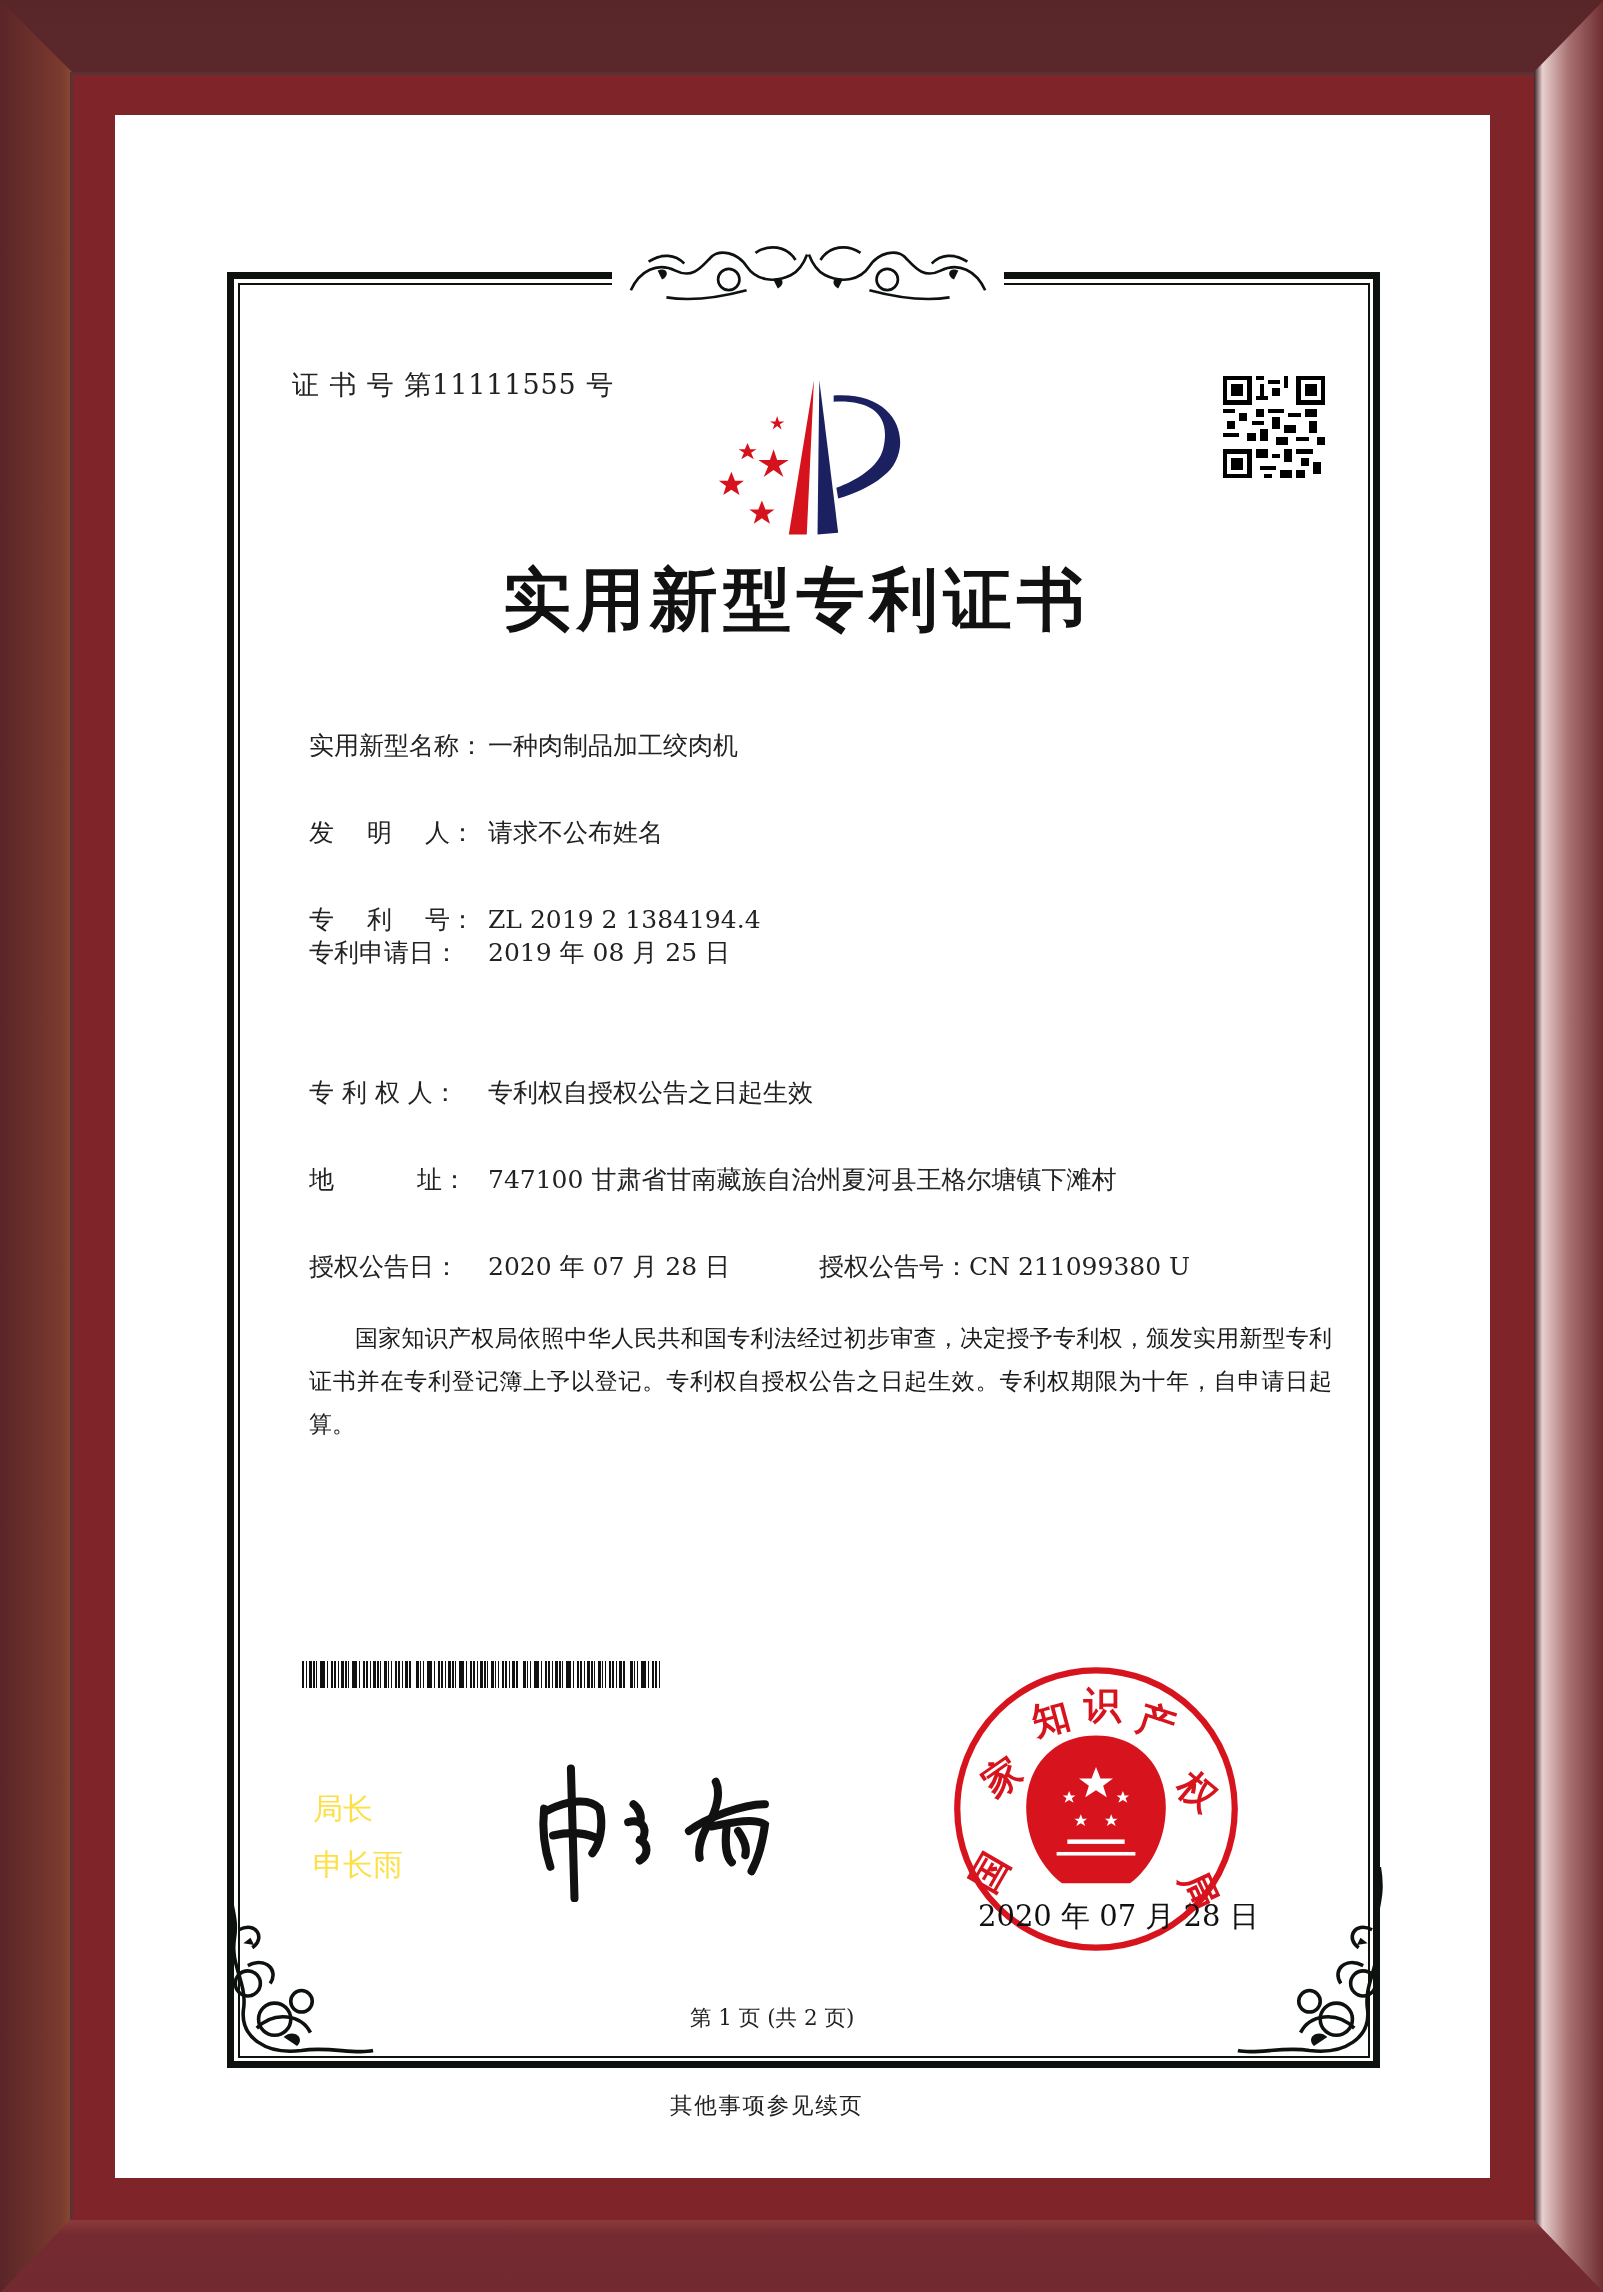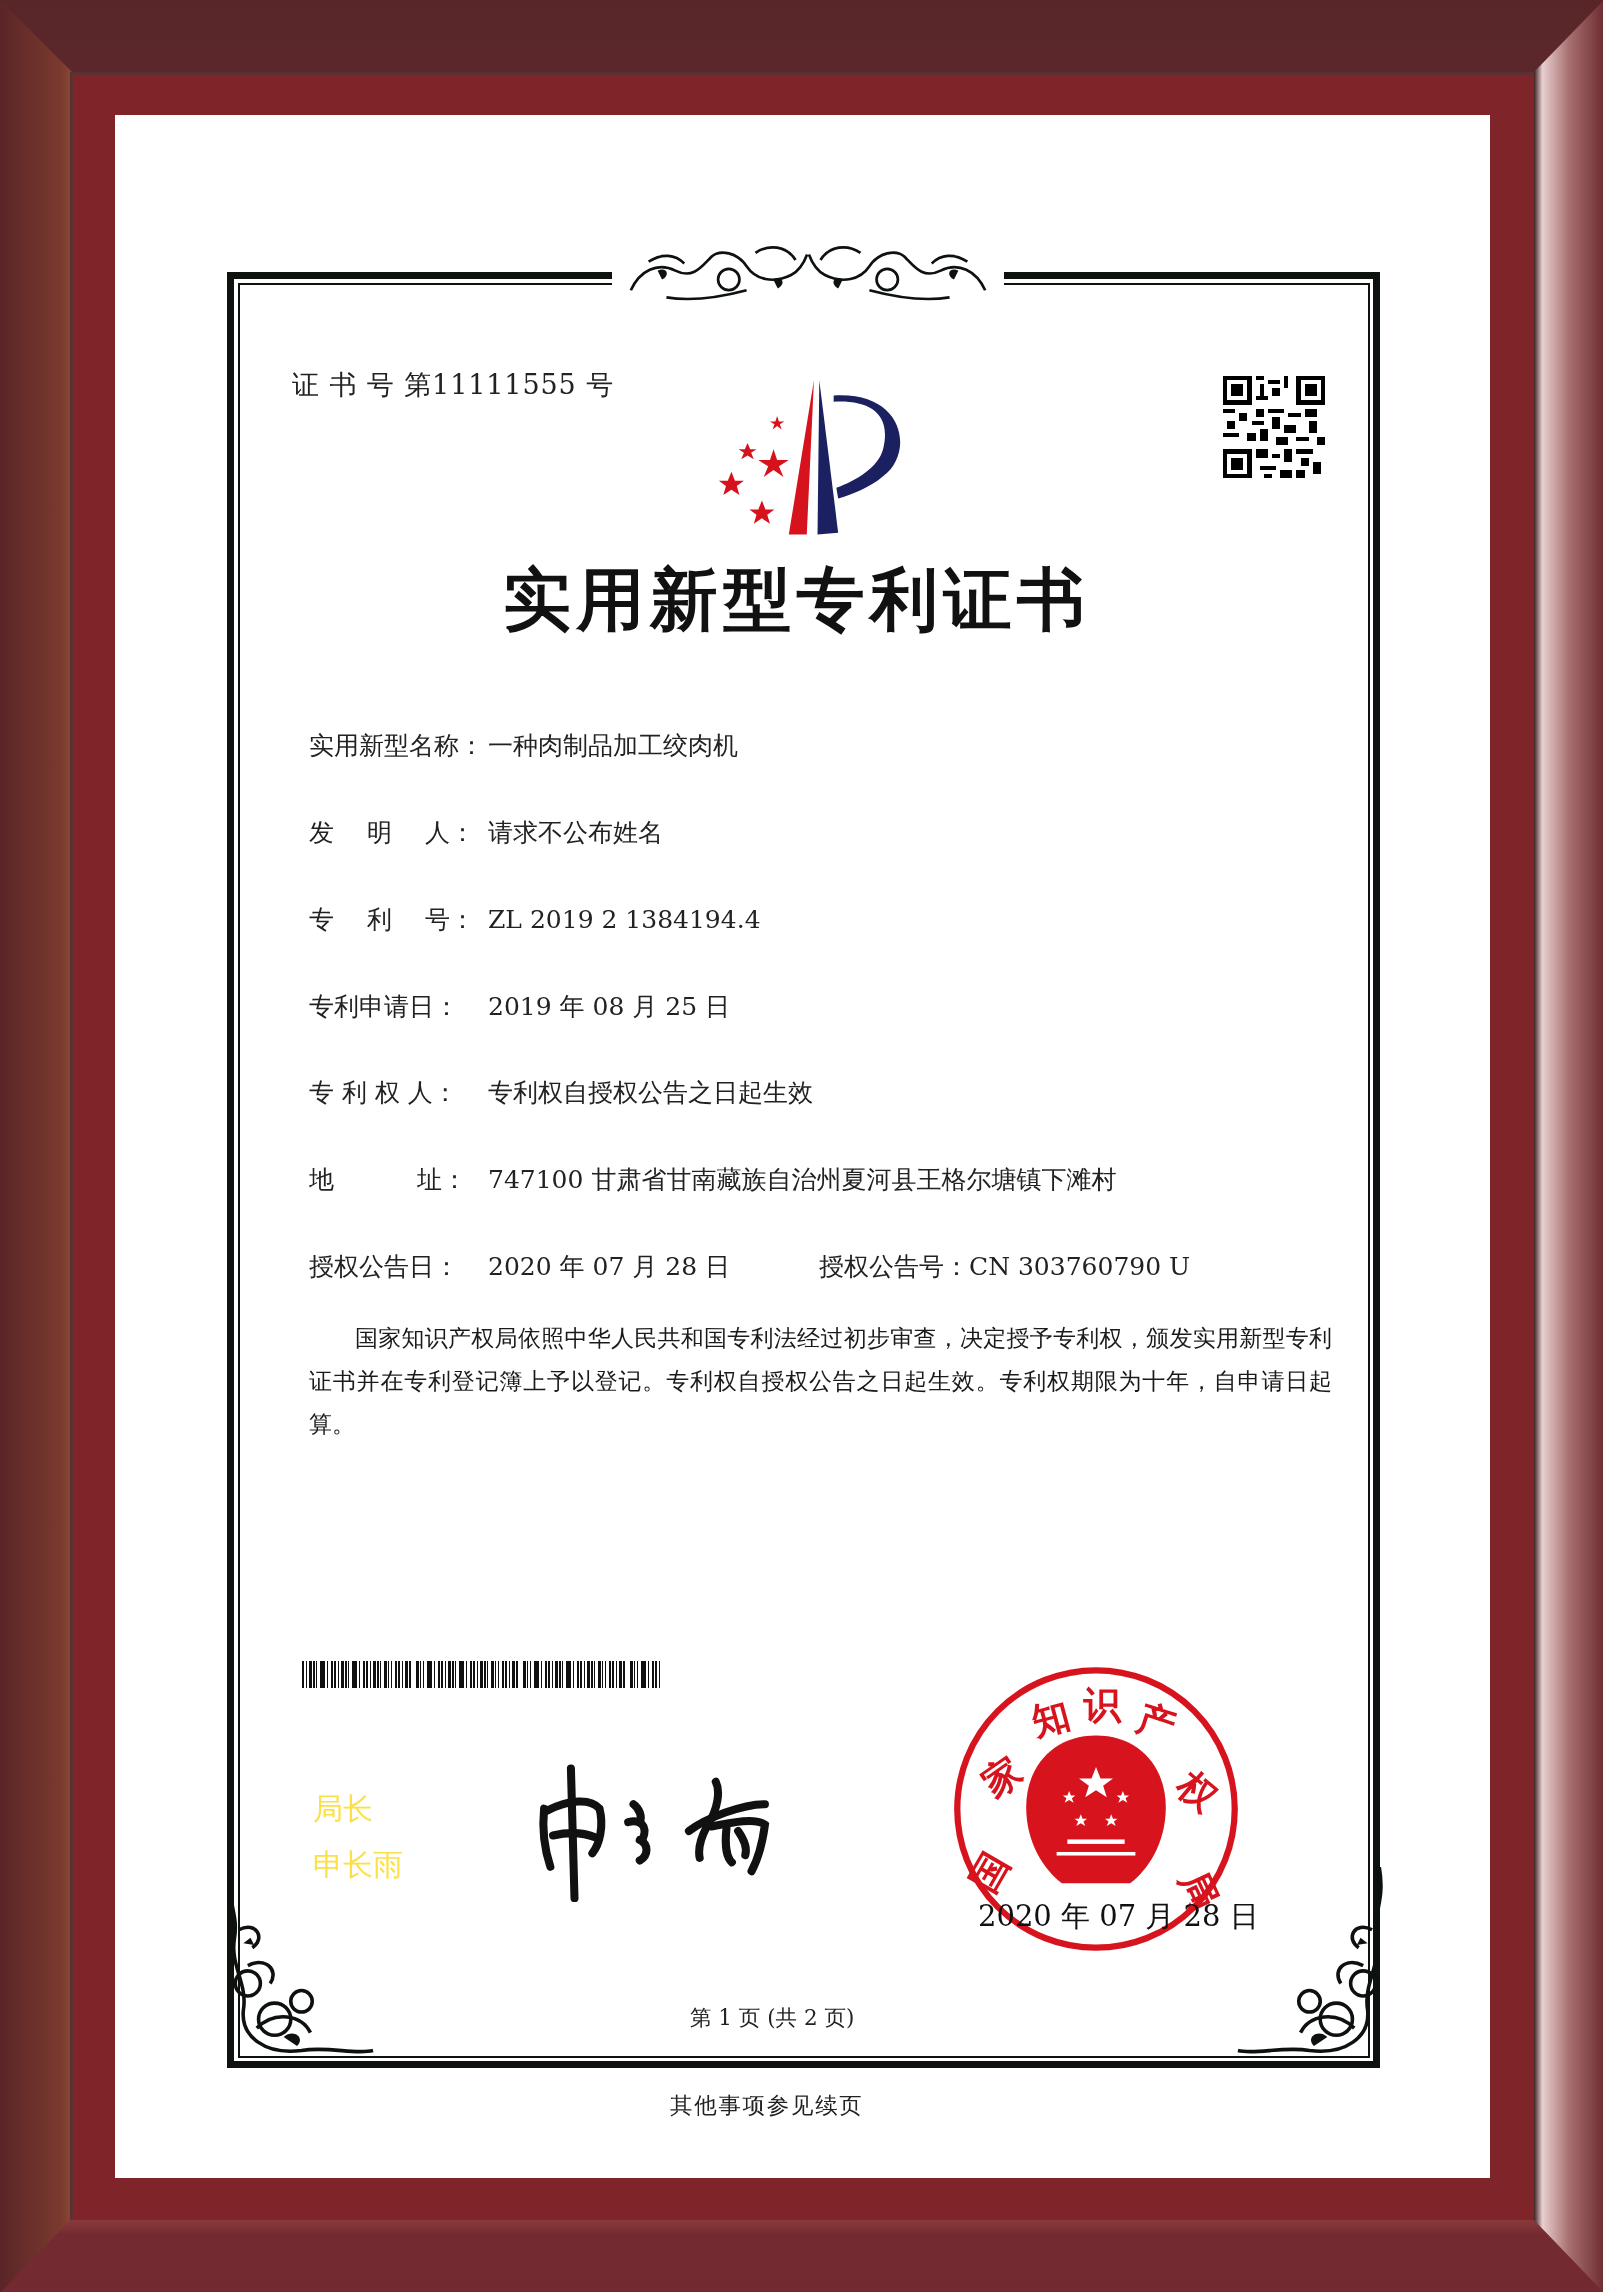--- a/index.html
+++ b/index.html
@@ -170,34 +170,34 @@
 
 <div class="abs field" style="left:309px;top:729px;">
   <span class="label">实用新型名称：</span><span>一种肉制品加工绞肉机</span>
 </div>
 <div class="abs field" style="left:309px;top:816px;">
   <span class="label">发　 明　 人：</span><span>请求不公布姓名</span>
 </div>
 <div class="abs field" style="left:309px;top:903px;">
   <span class="label">专　 利　 号：</span><span>ZL 2019 2 1384194.4</span>
 </div>
-<div class="abs field" style="left:309px;top:990px;">
+<div class="abs field" style="left:309px;top:936px;">
   <span class="label">专利申请日：</span><span>2019 年 08 月 25 日</span>
 </div>
 <div class="abs field" style="left:309px;top:1076px;">
   <span class="label">专 利 权 人：</span><span>专利权自授权公告之日起生效</span>
 </div>
 <div class="abs field" style="left:309px;top:1163px;">
   <span class="label">地　　　 址：</span><span>747100 甘肃省甘南藏族自治州夏河县王格尔塘镇下滩村</span>
 </div>
 <div class="abs field" style="left:309px;top:1250px;">
   <span class="label">授权公告日：</span><span>2020 年 07 月 28 日</span>
 </div>
 <div class="abs field" style="left:819px;top:1250px;">
-  <span>授权公告号：</span><span>CN 303760790 U</span>
+  <span>授权公告号：</span><span>CN 211099380 U</span>
 </div>
 
 <div class="abs para" style="top:1317px;">
   <p>国家知识产权局依照中华人民共和国专利法经过初步审查，决定授予专利权，颁发实用新型专利证书并在专利登记簿上予以登记。专利权自授权公告之日起生效。专利权期限为十年，自申请日起算。</p>
 </div>
 
 <div class="abs barcode"></div>
 
 <div class="abs director" style="top:1789px;">局长</div>
 <div class="abs director" style="top:1845px;">申长雨</div>

